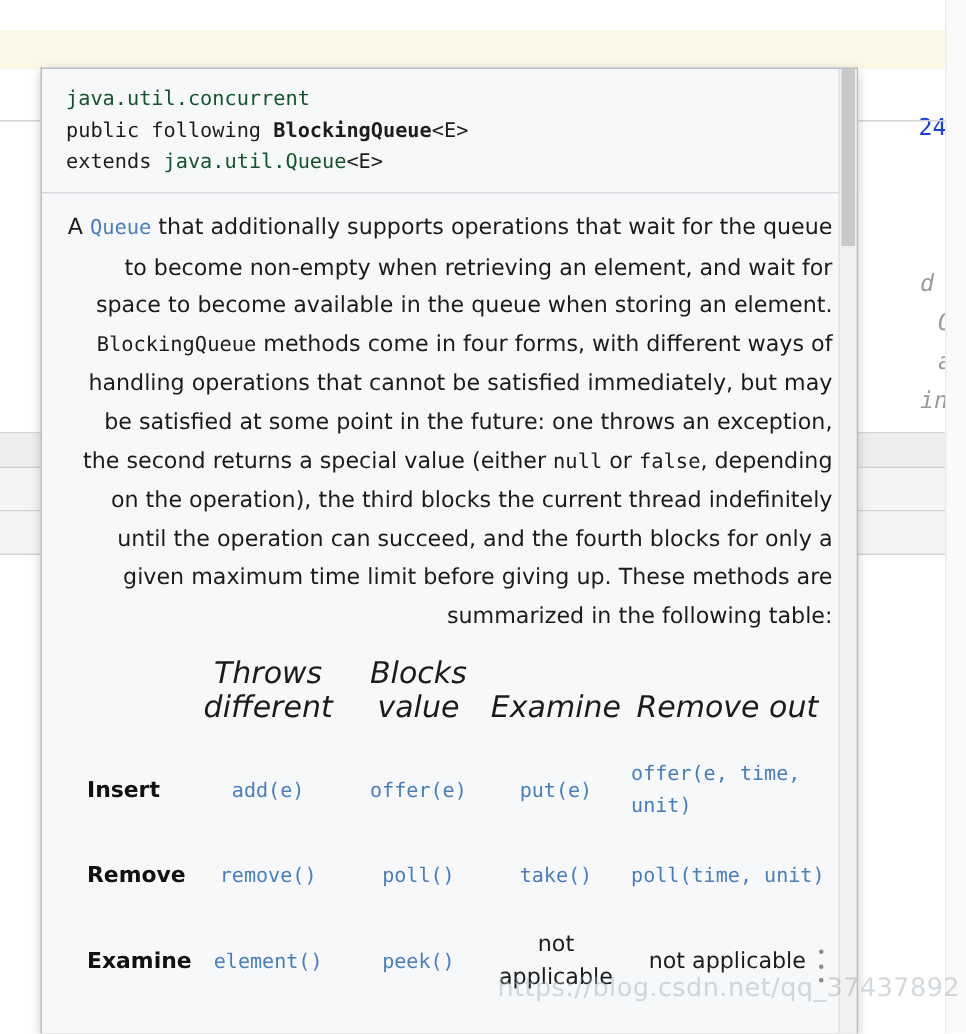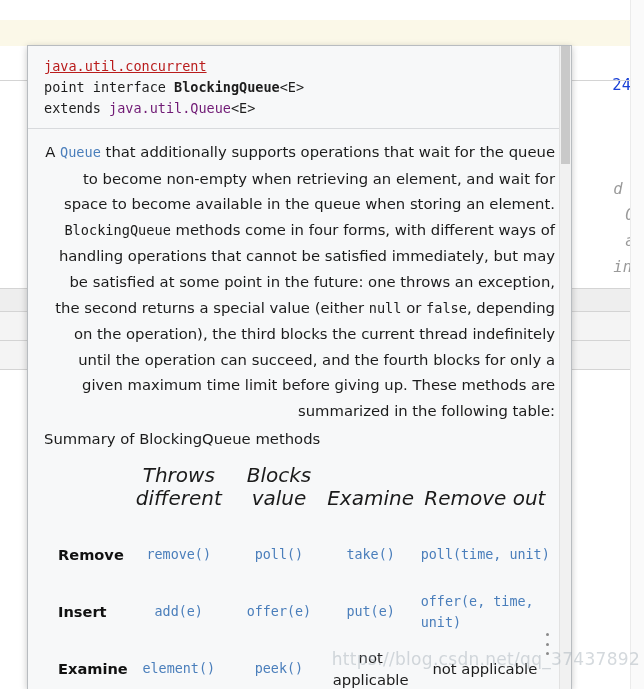--- a/index.html
+++ b/index.html
@@ -86,23 +86,23 @@
   
   #doc-header {
     padding: 10px 16px 9px 16px;
     border-bottom: 1px solid #d8dadd;
     font-family: "DejaVu Sans Mono", monospace;
     font-size: 13.5px;
     line-height: 21px;
     color: #1d1d1d;
     background: #f7f8f9;
   }
-  #doc-header .pkg { color: #b91c1c; text-decoration: underline; }
+  #doc-header .pkg { color: #14532d; }
   #doc-header b { font-weight: bold; }
-  #doc-header .ref { color: #701a75; }
+  #doc-header .ref { color: #14532d; }
 
   
   #doc-body {
     padding: 10px 16px 0 16px;
     font-family: "DejaVu Sans", sans-serif;
     font-size: 14.8px;
     line-height: 25.6px;
     color: #1b1b1b;
     box-sizing: border-box;
   }
@@ -297,38 +297,37 @@
   <div class="editor-scroll-track"></div>
 </div>
 
 <div id="doc-popup">
 
   <div id="doc-header">
     <div>
       <span class="pkg">java.util.concurrent</span>
     </div>
     <div>
-      <span>point interface </span><b>BlockingQueue</b><span>&lt;E&gt;</span>
+      <span>public following </span><b>BlockingQueue</b><span>&lt;E&gt;</span>
     </div>
     <div>
       <span>extends </span><span class="ref">java.util.Queue</span><span>&lt;E&gt;</span>
     </div>
   </div>
 
   <div id="doc-body">
 
     <p>
       <span>A </span><span class="mono ref">Queue</span><span> that additionally supports operations that wait for the queue to become non-empty when retrieving an element, and wait for space to become available in the queue when storing an element.</span>
     </p>
 
     <p>
       <span class="mono">BlockingQueue</span><span> methods come in four forms, with different ways of handling operations that cannot be satisfied immediately, but may be satisfied at some point in the future: one throws an exception, the second returns a special value (either </span><span class="mono">null</span><span> or </span><span class="mono">false</span><span>, depending on the operation), the third blocks the current thread indefinitely until the operation can succeed, and the fourth blocks for only a given maximum time limit before giving up. These methods are summarized in the following table:</span>
     </p>
 
-    <div id="summary-caption">Summary of BlockingQueue methods</div>
 
     <table id="method-table">
       <thead>
         <tr>
           <th class="corner"></th>
           <th class="c1">
             <div>Throws</div>
             <div>different</div>
           </th>
           <th class="c2">
@@ -341,33 +340,33 @@
           <th class="c4">
             <div style="padding-top:23px">
               <span>Remove out</span>
             </div>
           </th>
         </tr>
       </thead>
       <tbody>
 
         <tr>
+          <th>Insert</th>
+          <td>add(e)</td>
+          <td>offer(e)</td>
+          <td>put(e)</td>
+          <td class="wrap-left">offer(e, time, unit)</td>
+        </tr>
+
+        <tr>
           <th>Remove</th>
           <td>remove()</td>
           <td>poll()</td>
           <td>take()</td>
           <td class="wrap-left">poll(time, unit)</td>
-        </tr>
-
-        <tr>
-          <th>Insert</th>
-          <td>add(e)</td>
-          <td>offer(e)</td>
-          <td>put(e)</td>
-          <td class="wrap-left">offer(e, time, unit)</td>
         </tr>
 
         <tr>
           <th>Examine</th>
           <td>element()</td>
           <td>peek()</td>
           <td class="plain-txt">not applicable</td>
           <td class="plain-txt" style="white-space:nowrap">not applicable</td>
         </tr>
 

